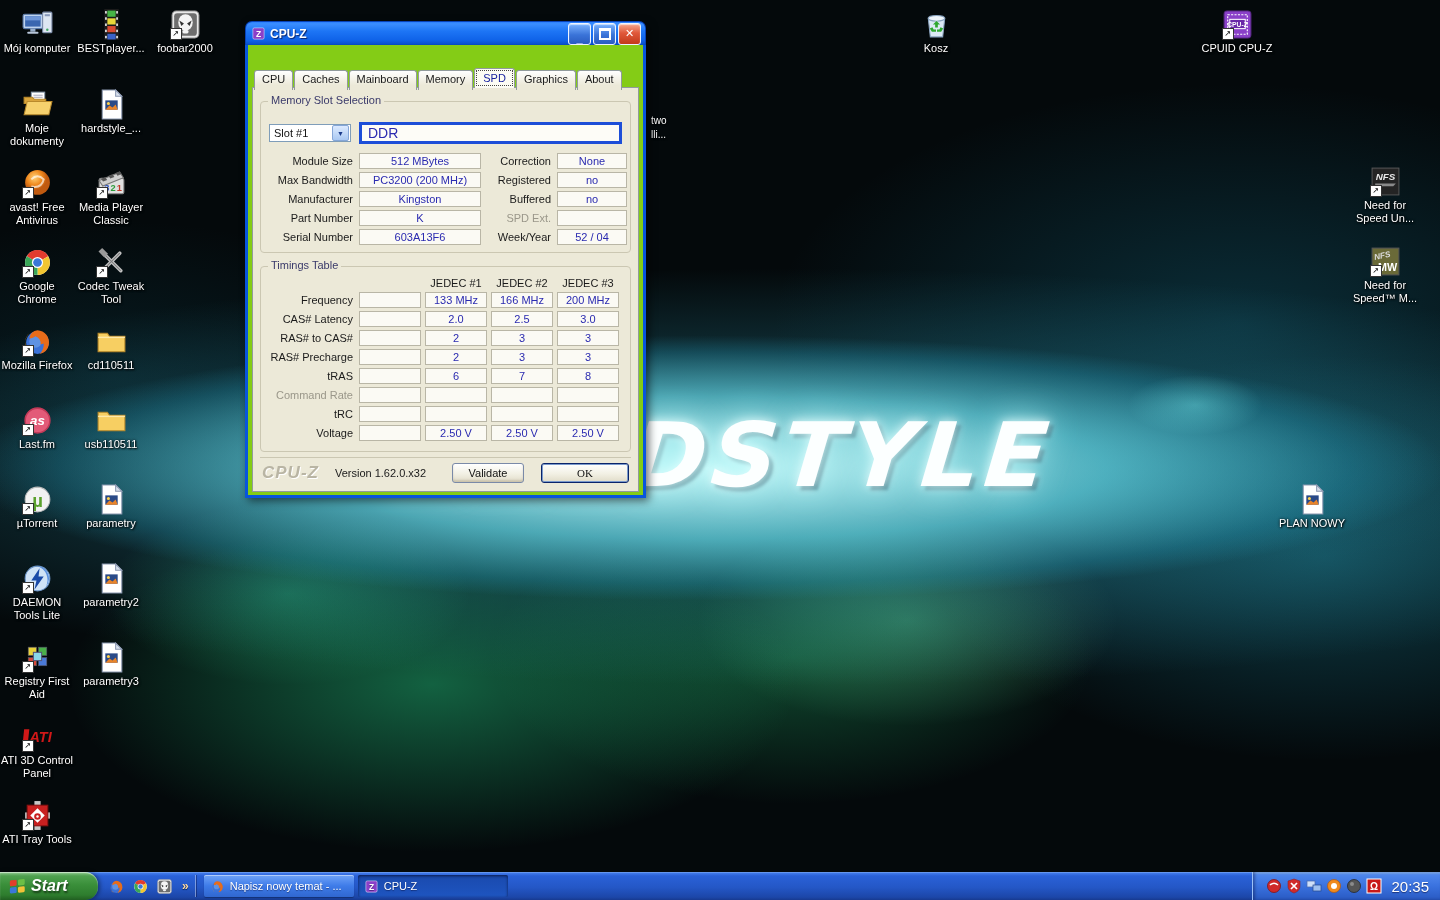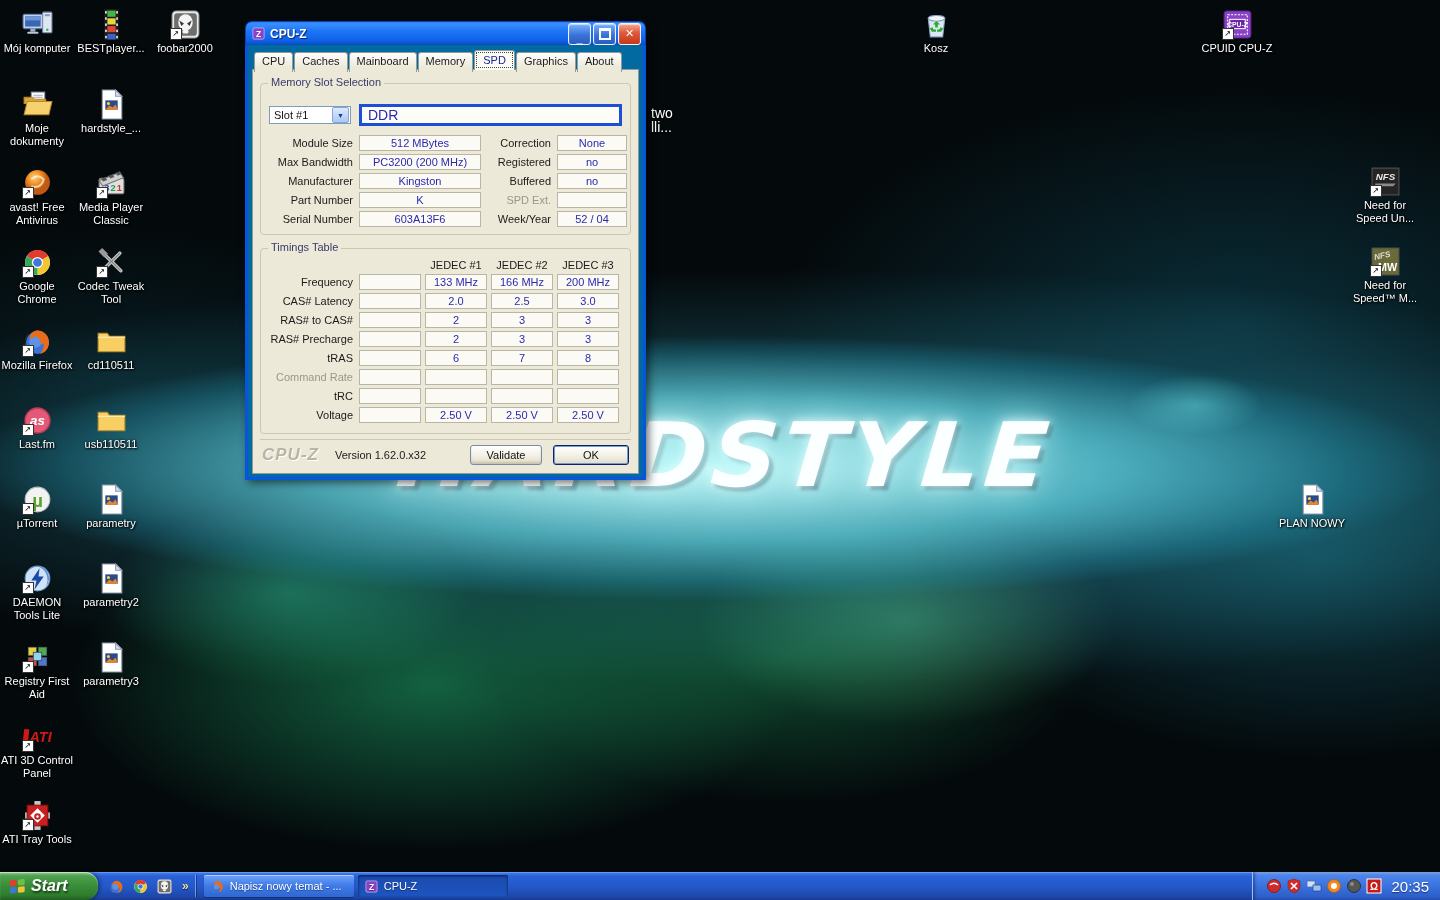--- a/index.html
+++ b/index.html
@@ -26,39 +26,39 @@
     text-shadow:0 0 32px rgba(190,255,255,.95),0 0 10px rgba(255,255,255,.9),4px 4px 3px rgba(8,55,75,.55);}
 
   
   .dicon{position:absolute;width:74px;text-align:center;z-index:2;cursor:default;}
   .dicon .ic{width:33px;height:33px;margin:0 auto;position:relative;}
   .dicon .ic svg{width:100%;height:100%;display:block;}
   .dicon .lbl{margin-top:1px;font-size:11px;line-height:13px;color:#fff;
     text-shadow:1px 1px 2px #000,0 0 3px #000;}
   .sc{position:absolute;left:1px;bottom:1px;width:10px;height:10px;background:#fff;
     border:1px solid #333;font-size:8px;line-height:9px;color:#000;text-align:center;}
-  #partial{position:absolute;left:651px;top:106px;z-index:2;font-size:14px;line-height:14px;
+  #partial{position:absolute;left:651px;top:114px;z-index:2;font-size:10px;line-height:14px;
     color:#fff;text-shadow:1px 1px 2px #000;}
 
   
   #cpuz{position:absolute;left:245px;top:21px;width:401px;z-index:5;
     box-shadow:3px 3px 9px rgba(0,0,0,.55);border-radius:7px 7px 0 0;}
   .titlebar{height:24px;border-radius:7px 7px 0 0;display:flex;align-items:center;padding:0 4px 0 5px;
     background:linear-gradient(180deg,#2a80ff 0%,#3b8eff 8%,#1d75f5 40%,#0f62e8 80%,#0a51cc 96%,#0847b8 100%);
     border:1px solid #0842b8;border-bottom:none;box-sizing:border-box;}
   .titlebar .wicon{width:15px;height:15px;margin-right:4px;}
   .titlebar .wicon svg{width:100%;height:100%;display:block;}
   .titlebar .ttext{color:#fff;font-weight:bold;font-size:12px;text-shadow:1px 1px 1px #0a246a;flex:1;}
   .tb{width:21px;height:20px;margin-left:2px;border:1px solid #eef4ff;border-radius:3px;
     display:flex;align-items:center;justify-content:center;color:#fff;font-size:11px;font-weight:bold;
     background:linear-gradient(180deg,#7ab2ff,#3a73d8 55%,#2a5cc0);box-shadow:inset 0 1px 1px rgba(255,255,255,.6);}
   .tb.close{background:linear-gradient(180deg,#f5a88e,#e0583a 45%,#c23a1a);}
   .tb .maxglyph{width:8px;height:7px;border:2px solid #fff;border-top-width:3px;display:block;}
-  .winbody{background:#0369a1;border-left:3px solid #0855DD;border-right:3px solid #0855DD;
-    border-bottom:3px solid #0855DD;padding:3px 4px 3px;box-sizing:border-box;}
+  .winbody{background:#84cc16;border-left:3px solid #0855DD;border-right:3px solid #0855DD;
+    border-bottom:3px solid #0855DD;padding:21px 4px 3px;box-sizing:border-box;}
   .tabs{display:flex;margin:2px 0 0 2px;position:relative;z-index:2;}
   .tab{font-size:11px;padding:2px 7px 2px;background:linear-gradient(#ffffff,#ece9d8 75%);
     border:1px solid #919B9C;border-bottom:none;border-radius:3px 3px 0 0;margin-right:1px;
     color:#1a1a1a;position:relative;top:2px;}
   .tab.active{top:0;padding:3px 8px 4px;background:#fcfcf4;color:#18229e;z-index:3;
     outline:1px dotted #444;outline-offset:-3px;}
   .tabpage{border:1px solid #919B9C;background:#ECE9D8;margin-top:-1px;padding:8px 7px 6px;position:relative;}
   .group{position:relative;border:1px solid #cbc7b2;border-radius:4px;padding:10px 8px 7px;margin-top:5px;}
   .group .legend{position:absolute;top:-8px;left:7px;background:#ECE9D8;padding:0 3px;
     font-size:11px;color:#3a3a6a;}
@@ -81,21 +81,21 @@
   .trow{display:grid;grid-template-columns:86px 62px 62px 62px 62px;column-gap:4px;row-gap:0;
     align-items:center;font-size:11px;margin-bottom:3px;}
   .footer{display:flex;align-items:center;margin-top:5px;border-top:1px solid #cbc7b2;
     padding:5px 2px 2px;}
   .cpuzlogo{font-size:17px;font-weight:bold;font-style:italic;letter-spacing:1px;color:#b9b5a4;
     text-shadow:1px 1px 0 #fff;}
   .version{font-size:11px;color:#1a1a1a;margin-left:16px;}
   .xpbtn{width:72px;height:20px;font-size:11px;color:#111;border:1px solid #7a8aa8;border-radius:3px;
     background:linear-gradient(#ffffff,#f2f0e4 55%,#e0dcc8);box-shadow:inset 0 -2px 2px rgba(160,150,120,.35);
     margin-left:auto;font-family:inherit;}
-  .xpbtn.default{width:76px;margin-left:11px;border:1px solid #0a246a;box-shadow:inset 0 0 0 1px #7a9acc;}
+  .xpbtn.default{width:88px;margin-left:17px;border:1px solid #0a246a;box-shadow:inset 0 0 0 1px #7a9acc;font-family:Liberation Serif, serif;}
 
   
   #taskbar{position:absolute;left:0;bottom:0;width:1440px;height:28px;z-index:10;display:flex;align-items:center;
     background:linear-gradient(180deg,#7AA7F0 0%,#3E77E8 5%,#2A61D8 14%,#2457C6 55%,#1C46A8 90%,#173A90 100%);}
   #startbtn{height:28px;width:98px;flex:none;border-radius:0 13px 13px 0;display:flex;align-items:center;
     padding-left:9px;gap:5px;box-sizing:border-box;
     background:linear-gradient(180deg,#8ec98e 0%,#4fa14f 14%,#3a8f3a 45%,#2e7d2e 82%,#215f21 100%);
     box-shadow:inset 0 1px 1px rgba(255,255,255,.55),2px 0 4px rgba(0,0,0,.4);}
   #startbtn .slabel{color:#fff;font-weight:bold;font-style:italic;font-size:16px;
     text-shadow:1px 2px 2px rgba(0,0,0,.55);}

